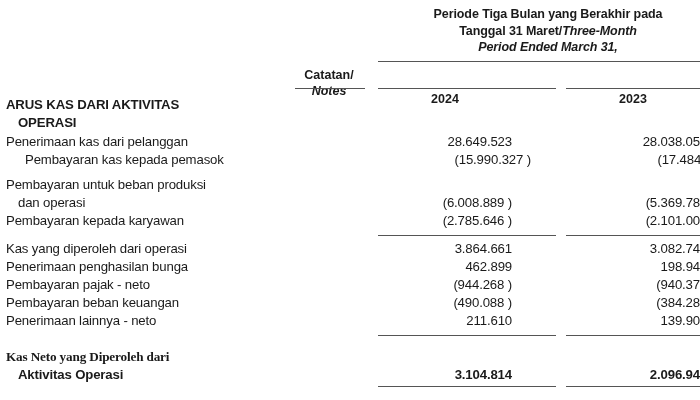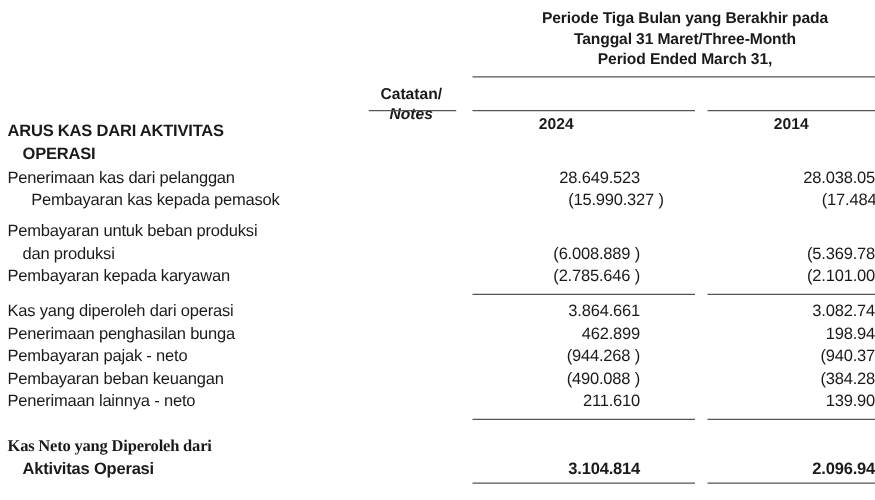--- a/index.html
+++ b/index.html
@@ -26,21 +26,21 @@
     position: absolute;
     left: 378px;
     top: 6px;
     width: 340px;
     text-align: center;
     font-size: 12.5px;
     font-weight: bold;
     line-height: 16.5px;
     letter-spacing: -0.1px;
   }
-  .hdr-title .en { }
+  .hdr-title .en { font-style: italic; }
 
   .rule {
     position: absolute;
     height: 0;
     border-top: 1.4px solid #555;
   }
 
   .col-head {
     position: absolute;
     font-size: 12.5px;
@@ -106,21 +106,21 @@
   </div>
 
   <div class="rule" style="left:378px; top:61px; width:322px;"></div>
 
   <div class="col-head" style="left:293px; top:44px; width:72px;">
     <div>Catatan/</div>
     <div class="en">Notes</div>
   </div>
 
   <div class="col-head" style="left:378px; top:68px; width:134px;">2024</div>
-  <div class="col-head" style="left:566px; top:68px; width:134px;">2014</div>
+  <div class="col-head" style="left:566px; top:68px; width:134px;">2023</div>
 
   <div class="rule" style="left:295px; top:88px; width:70px;"></div>
   <div class="rule" style="left:378px; top:88px; width:178px;"></div>
   <div class="rule" style="left:566px; top:88px; width:134px;"></div>
 
   <div class="row" style="top:96px;">
     <div class="lbl bold">ARUS KAS DARI AKTIVITAS</div>
   </div>
   <div class="row" style="top:114px;">
     <div class="lbl bold sub">OPERASI</div>
@@ -141,21 +141,21 @@
   </div>
 
   <div class="row" style="top:176px;">
     <div class="lbl">Pembayaran untuk beban produksi</div>
     <div class="notes-col"></div>
     <div class="val c2024"></div>
     <div class="val c2023"></div>
   </div>
 
   <div class="row" style="top:194px;">
-    <div class="lbl sub">dan produksi</div>
+    <div class="lbl sub">dan operasi</div>
     <div class="notes-col"></div>
     <div class="val c2024">(6.008.889 )</div>
     <div class="val c2023">(5.369.78</div>
   </div>
 
   <div class="row" style="top:212px;">
     <div class="lbl">Pembayaran kepada karyawan</div>
     <div class="notes-col"></div>
     <div class="val c2024">(2.785.646 )</div>
     <div class="val c2023">(2.101.00</div>

